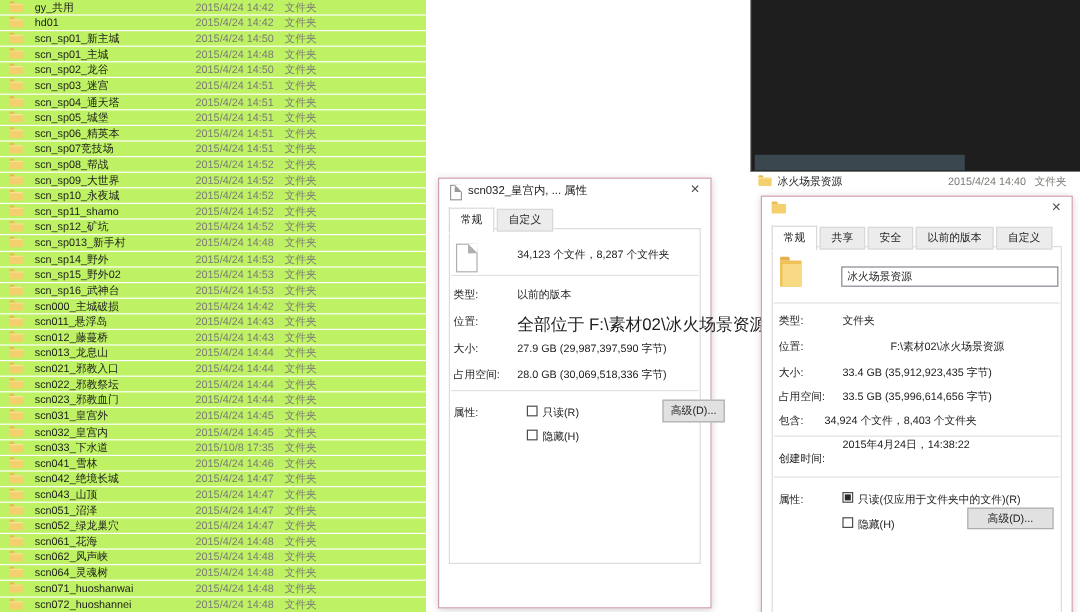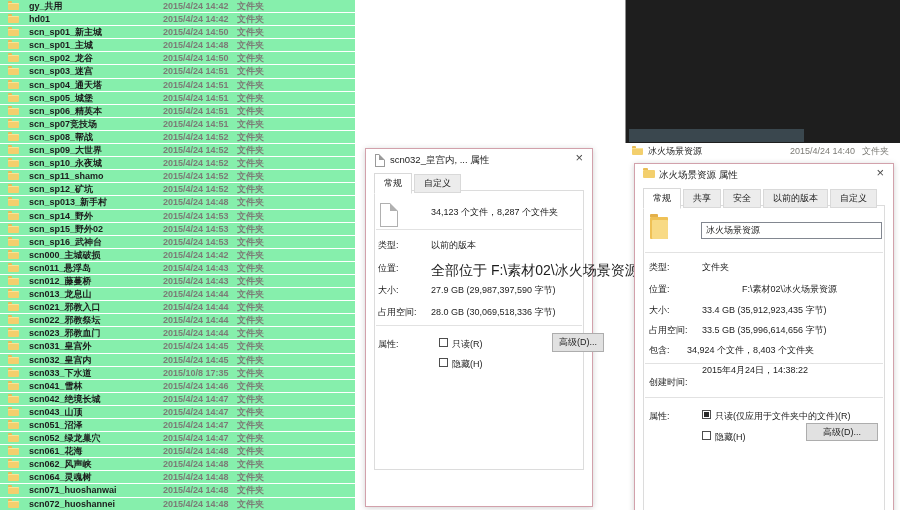--- a/index.html
+++ b/index.html
@@ -1,21 +1,21 @@
 <!DOCTYPE html>
 <html><head>
 <meta charset="utf-8">
 <style>
   html,body{margin:0;padding:0;background:#fff;}
   .canvas{position:relative;width:900px;height:510px;background:#ffffff;overflow:hidden;
           font-family:"Liberation Sans",sans-serif;-webkit-font-smoothing:antialiased;}
   
   .file-list{position:absolute;left:0;top:0;width:355px;height:510px;overflow:hidden;}
-  .frow{position:relative;height:12.1px;margin-bottom:1px;background:#86efac;
-        font-size:9px;line-height:12px;color:#1c1c1c;white-space:nowrap;font-weight:bold;}
+  .frow{position:relative;height:12.1px;margin-bottom:1px;background:#bef264;
+        font-size:9px;line-height:12px;color:#1c1c1c;white-space:nowrap;}
   .frow .fname{position:absolute;left:29px;top:0;}
   .frow .fdate{position:absolute;left:163px;top:0;color:#7c7b76;}
   .frow .ftype{position:absolute;left:237px;top:0;color:#7c7b76;}
   .folder-icon{position:absolute;left:8px;top:3px;width:11px;height:7px;background:#f3cf6d;
         border-radius:1px;box-shadow:inset 0 1px 0 #fbe396;}
   .folder-icon::before{content:"";position:absolute;left:0;top:-2px;width:4px;height:2px;
         background:#e9bd55;border-radius:1px 1px 0 0;}
   
   .dark-panel{position:absolute;left:625px;top:0;width:275px;height:143px;background:#1e1e1e;
         border-left:1px solid #8f8f8f;box-sizing:border-box;}
@@ -394,21 +394,20 @@
     <span class="lbl" style="left:12px;top:189px;">属性:</span>
     <span class="cb" style="left:73px;top:189px;"></span>
     <span class="lbl" style="left:86px;top:189px;">只读(R)</span>
     <span class="cb" style="left:73px;top:209px;"></span>
     <span class="lbl" style="left:86px;top:209px;">隐藏(H)</span>
     <div class="btn" style="left:186px;top:184px;width:52px;height:19px;line-height:17px;">高级(D)...</div>
 
   </div>
 
   <div class="dialog" style="left:634px;top:163px;width:260px;height:370px;">
-    <div class="dlg-title">冰火场景资源 属性</div>
     <span class="title-folder"></span>
     <span class="dlg-close">×</span>
     <div class="page" style="top:41px;bottom:0;border-bottom:none;"></div>
     <div class="tabs">
 
     <div class="tab active">常规</div>
         <div class="tab">共享</div>
         <div class="tab">安全</div>
         <div class="tab">以前的版本</div>
         <div class="tab">自定义</div>

